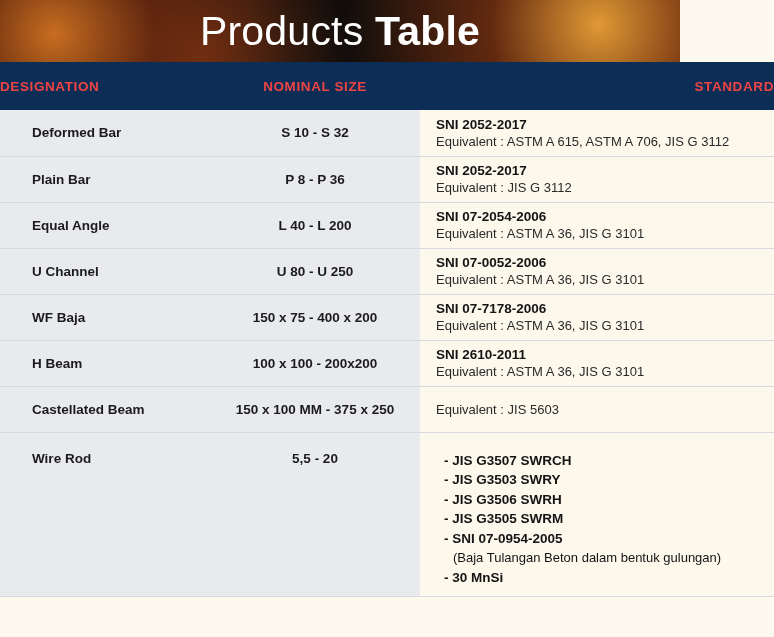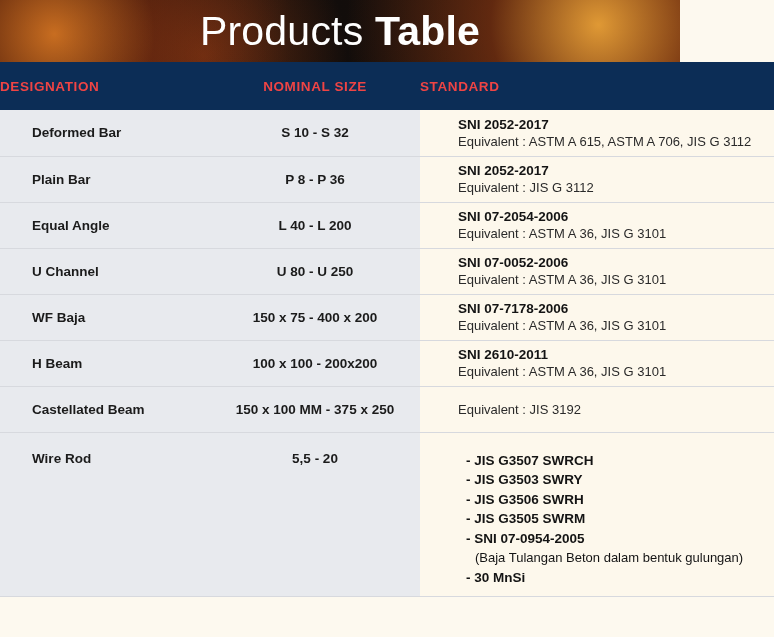--- a/index.html
+++ b/index.html
@@ -62,21 +62,21 @@
     font-size: 13.5px;
     font-weight: 700;
     letter-spacing: 0.6px;
     height: 48px;
     padding: 0 0 0 0;
     vertical-align: middle;
     border: none;
   }
   th.col-designation { width: 210px; text-align: left; padding-left: 32px; }
   th.col-nominal     { width: 210px; text-align: center; }
-  th.col-standard    { width: 354px; text-align: left; padding-left: 22px; margin-left: 13px; }
+  th.col-standard    { width: 354px; text-align: right; padding-left: 22px; margin-left: 13px; }
 
   table.products tbody td {
     border-bottom: 1px solid #d7d9de;
     vertical-align: middle;
     font-size: 13.5px;
     color: #1b1b1b;
   }
   td.c-designation {
     background: #e8eaee;
     color: #16304f;
@@ -87,21 +87,21 @@
   }
   td.c-nominal {
     background: #e8eaee;
     color: #16304f;
     font-weight: 700;
     font-size: 14px;
     text-align: center;
   }
   td.c-standard {
     background: #fdf8ec;
-    padding-left: 38px;
+    padding-left: 16px;
     padding-right: 10px;
     text-align: left;
   }
   .std-main {
     font-weight: 700;
     color: #141414;
     font-size: 13.5px;
     display: block;
     line-height: 17px;
   }
@@ -211,21 +211,21 @@
           <span class="std-main">SNI 2610-2011</span>
           <span class="std-sub">Equivalent : ASTM A 36, JIS G 3101</span>
         </td>
       </tr>
 
 
       <tr class="row-short">
         <td class="c-designation">Castellated Beam</td>
         <td class="c-nominal">150 x 100 MM - 375 x 250</td>
         <td class="c-standard">
-          <span class="std-sub">Equivalent : JIS 3192</span>
+          <span class="std-sub">Equivalent : JIS 5603</span>
         </td>
       </tr>
 
       <tr class="row-wire">
         <td class="c-designation">Wire Rod</td>
         <td class="c-nominal">5,5 - 20</td>
         <td class="c-standard">
           <ul class="std-list">
             <li>- JIS G3507 SWRCH</li>
             <li>- JIS G3503 SWRY</li>

